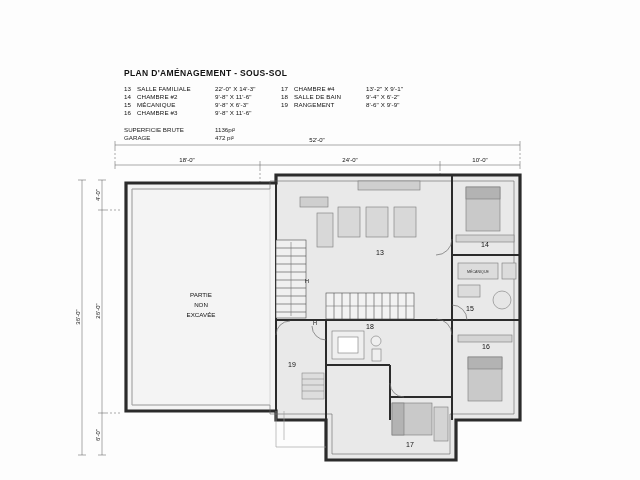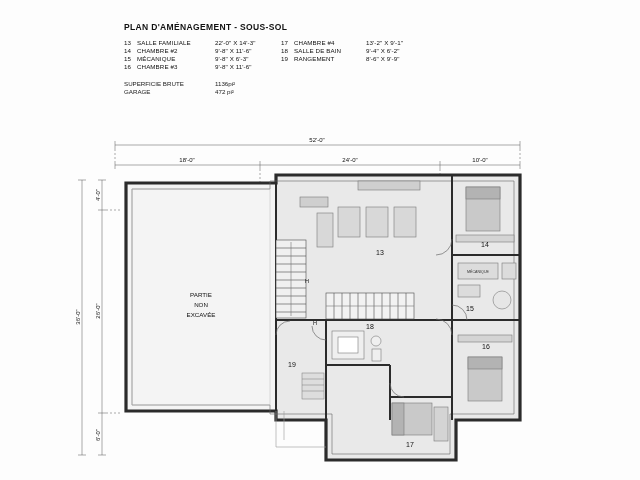--- a/index.html
+++ b/index.html
@@ -15,20 +15,21 @@
     position:absolute;left:0;top:0;width:640px;height:480px;
     background:#fdfdfd;
   }
   
   .legend{
     position:absolute; left:124px; top:22px;
   }
   .legend-title{
     font-size:8.5px; letter-spacing:.35px; font-weight:bold; color:#111;
     margin-bottom:7px;
+    margin-top:46px;
   }
   .legend-cols{display:flex; gap:0px;}
   .legend-col{display:flex; flex-direction:column; gap:1px;}
   .legend-row{display:flex; align-items:baseline; font-size:6.2px; color:#111;}
   .lr-num{width:13px; text-align:left;}
   .lr-name{width:78px; letter-spacing:.1px;}
   .lr-dim{width:66px; letter-spacing:.1px;}
   .legend-col.second .lr-name{width:72px;}
   .legend-col.second .lr-dim{width:60px;}
   .areas{margin-top:10px; display:flex; flex-direction:column; gap:1px;}

